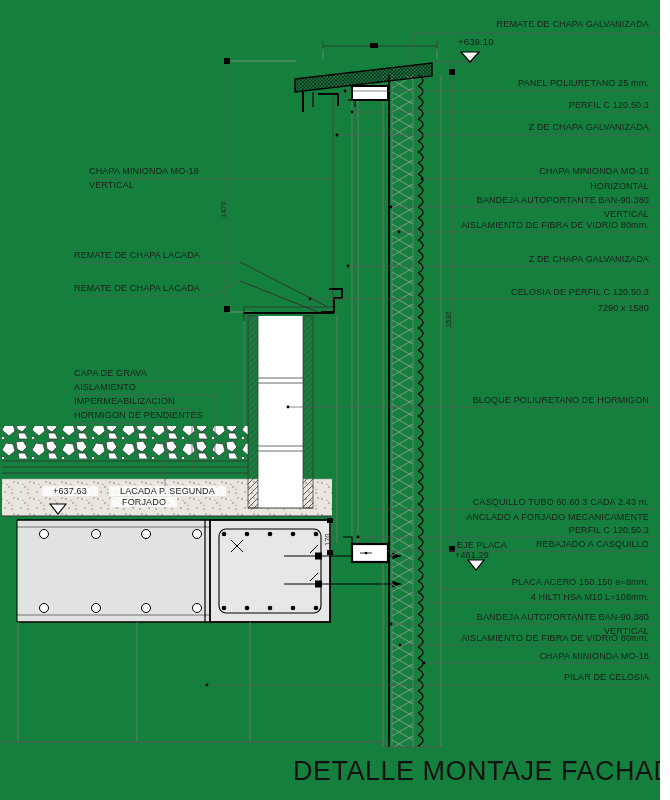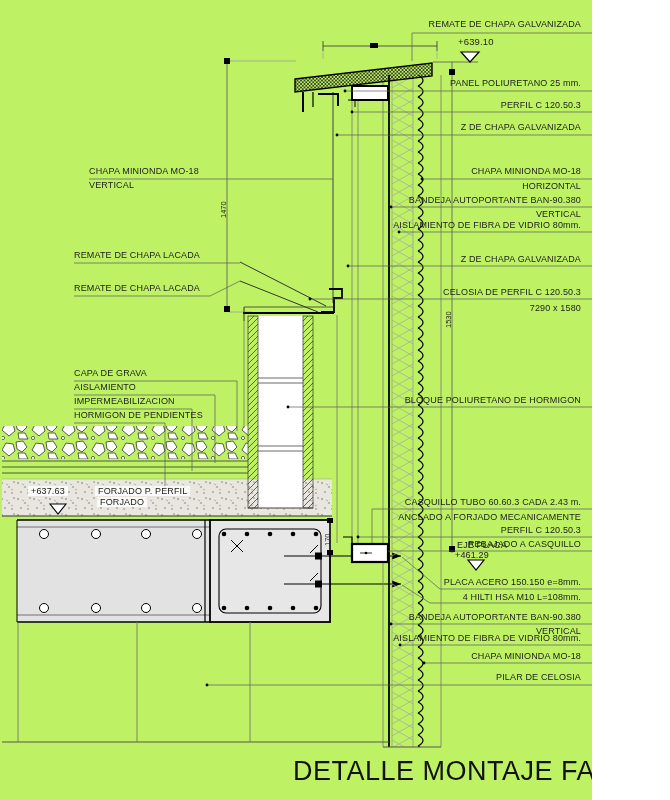--- a/index.html
+++ b/index.html
@@ -1,22 +1,22 @@
 <!DOCTYPE html>
 <html><head>
 <meta charset="utf-8">
 <style>
   html,body{margin:0;padding:0;background:#fff;}
-  #canvas{position:relative;width:592px;height:800px;background:#bef264;overflow:hidden;
+  #canvas{position:relative;width:660px;height:800px;background:#15803d;overflow:hidden;
           font-family:"Liberation Sans",sans-serif;color:#1c1c1c;}
   svg{position:absolute;left:0;top:0;}
   .lbl{position:absolute;font-size:9px;letter-spacing:.15px;white-space:nowrap;line-height:10px;color:#1c1c1c;}
   .r{text-align:right;}
   .lvl{font-size:9.5px;}
-  .halo{background:rgba(255,255,255,.78);padding:0 3px;}
+  .halo{background:rgba(255,255,255,.78);padding:0 11px;margin-left:14px;}
   .dim-rot{position:absolute;font-size:7.5px;white-space:nowrap;transform:rotate(-90deg);transform-origin:0 0;color:#222;}
   .title{position:absolute;font-size:27px;letter-spacing:.5px;color:#121212;white-space:nowrap;}
 </style>
 </head>
 <body>
 
 <div id="canvas">
 
 <svg width="670" height="800" viewBox="0 0 670 800">
   <defs>
@@ -308,21 +308,21 @@
 <div class="lbl" style="left:89px;top:180px">VERTICAL</div>
 <div class="lbl" style="left:74px;top:250px">REMATE DE CHAPA LACADA</div>
 <div class="lbl" style="left:74px;top:283px">REMATE DE CHAPA LACADA</div>
 <div class="lbl" style="left:74px;top:368px">CAPA DE GRAVA</div>
 <div class="lbl" style="left:74px;top:382px">AISLAMIENTO</div>
 <div class="lbl" style="left:74px;top:396px">IMPERMEABILIZACION</div>
 <div class="lbl" style="left:74px;top:410px">HORMIGON DE PENDIENTES</div>
 
 <div class="lbl lvl" style="left:458px;top:37px">+639.10</div>
 <div class="lbl halo" style="left:28px;top:486px">+637.63</div>
-<div class="lbl halo" style="left:95px;top:486px">FORJADO P. PERFIL</div>
+<div class="lbl halo" style="left:95px;top:486px">LACADA P. SEGUNDA</div>
 <div class="lbl halo" style="left:97px;top:497px">FORJADO</div>
 <div class="lbl" style="left:457px;top:540px">EJE PLACA</div>
 <div class="lbl" style="left:455px;top:550px">+461.29</div>
 
 <div class="dim-rot" style="left:219px;top:218px">1470</div>
 <div class="dim-rot" style="left:444px;top:328px">1530</div>
 <div class="dim-rot" style="left:323px;top:546px">170</div>
 
 <div class="title" style="left:293px;top:756px">DETALLE MONTAJE FACHADA</div>
 

